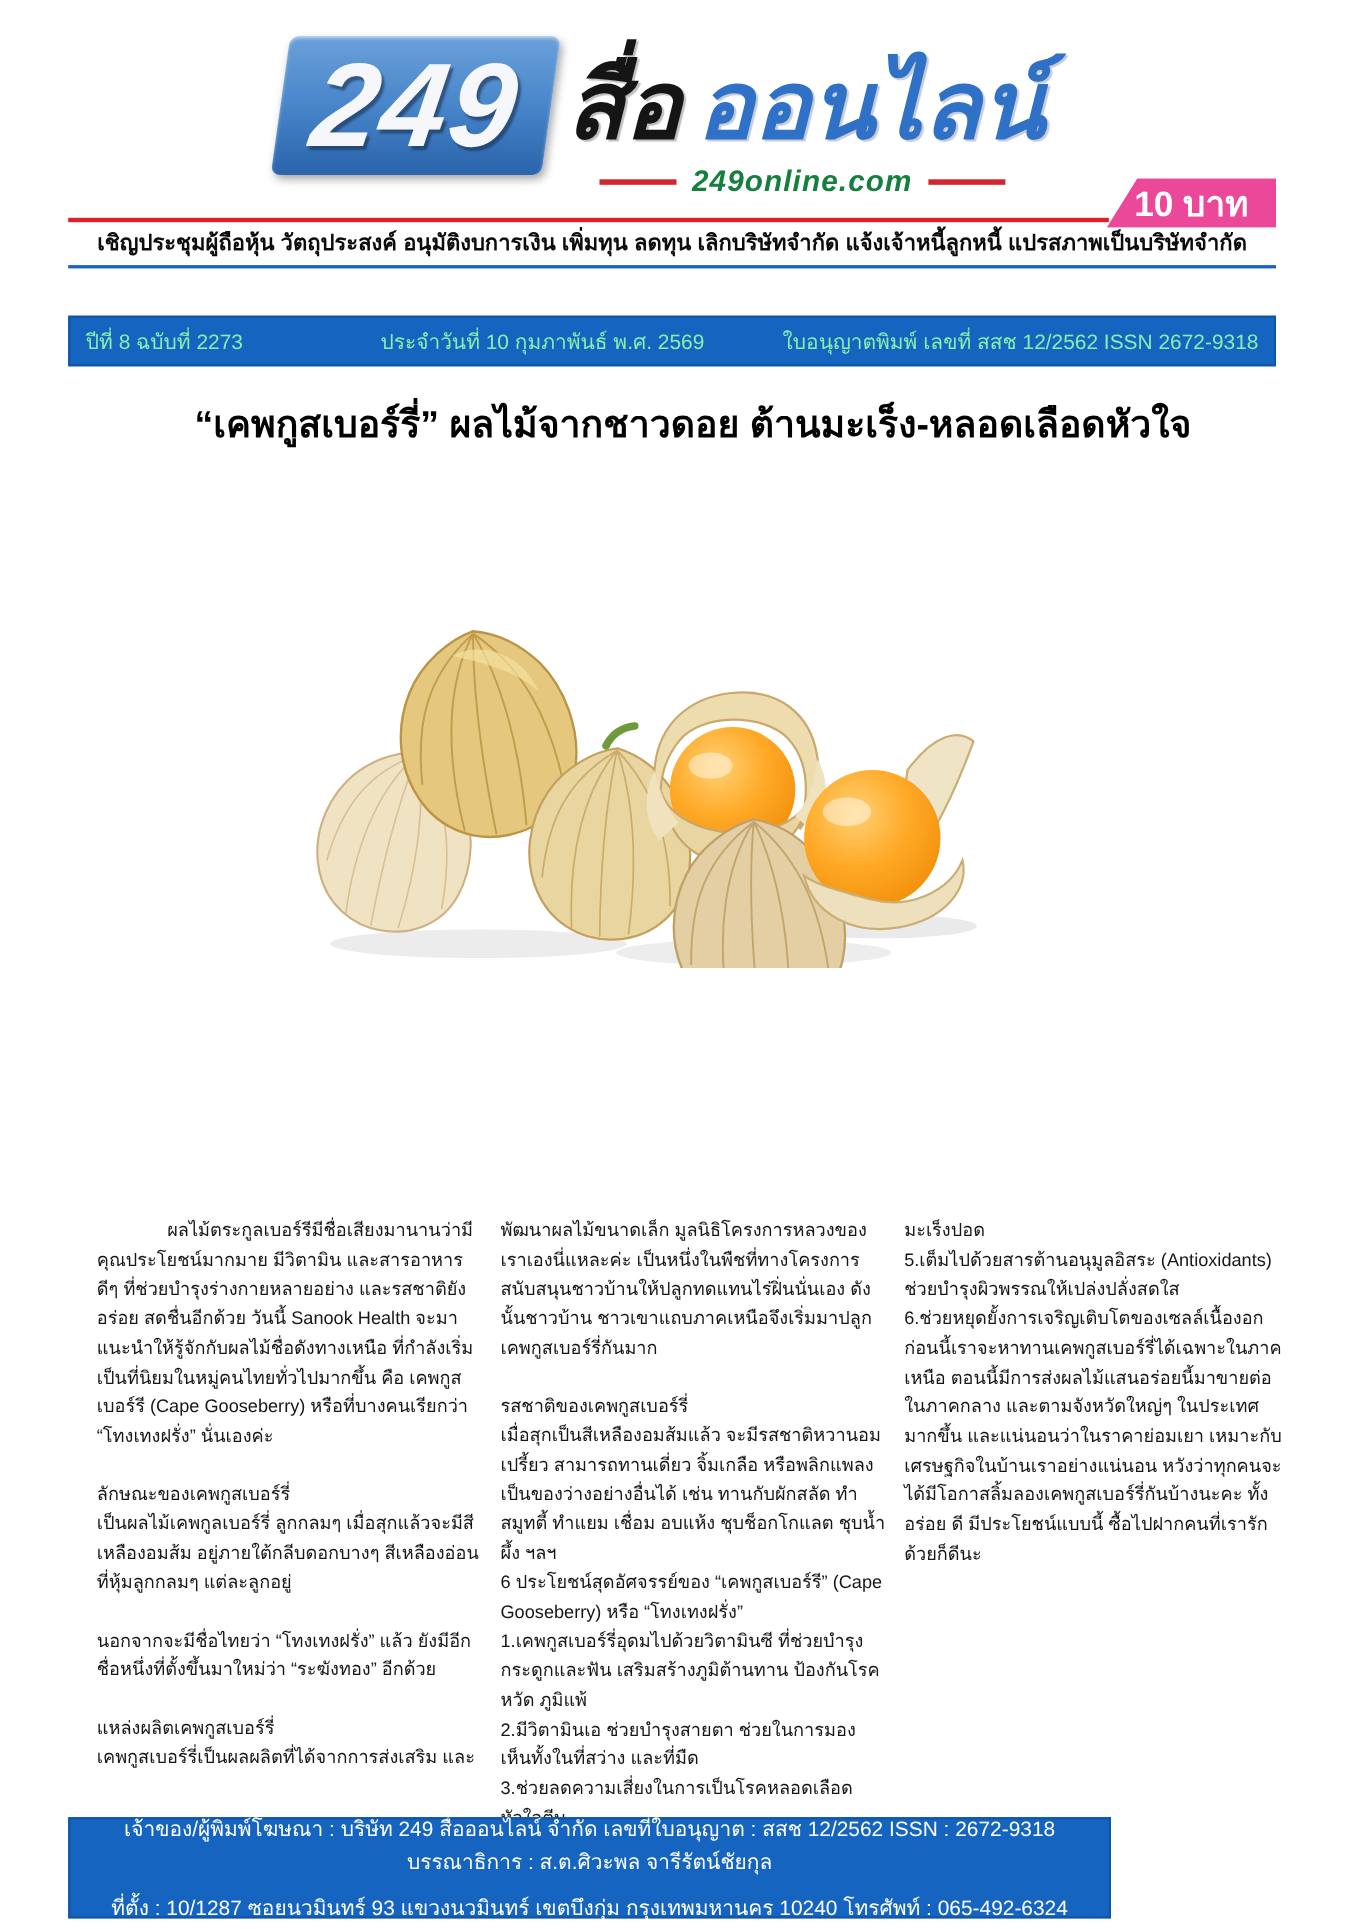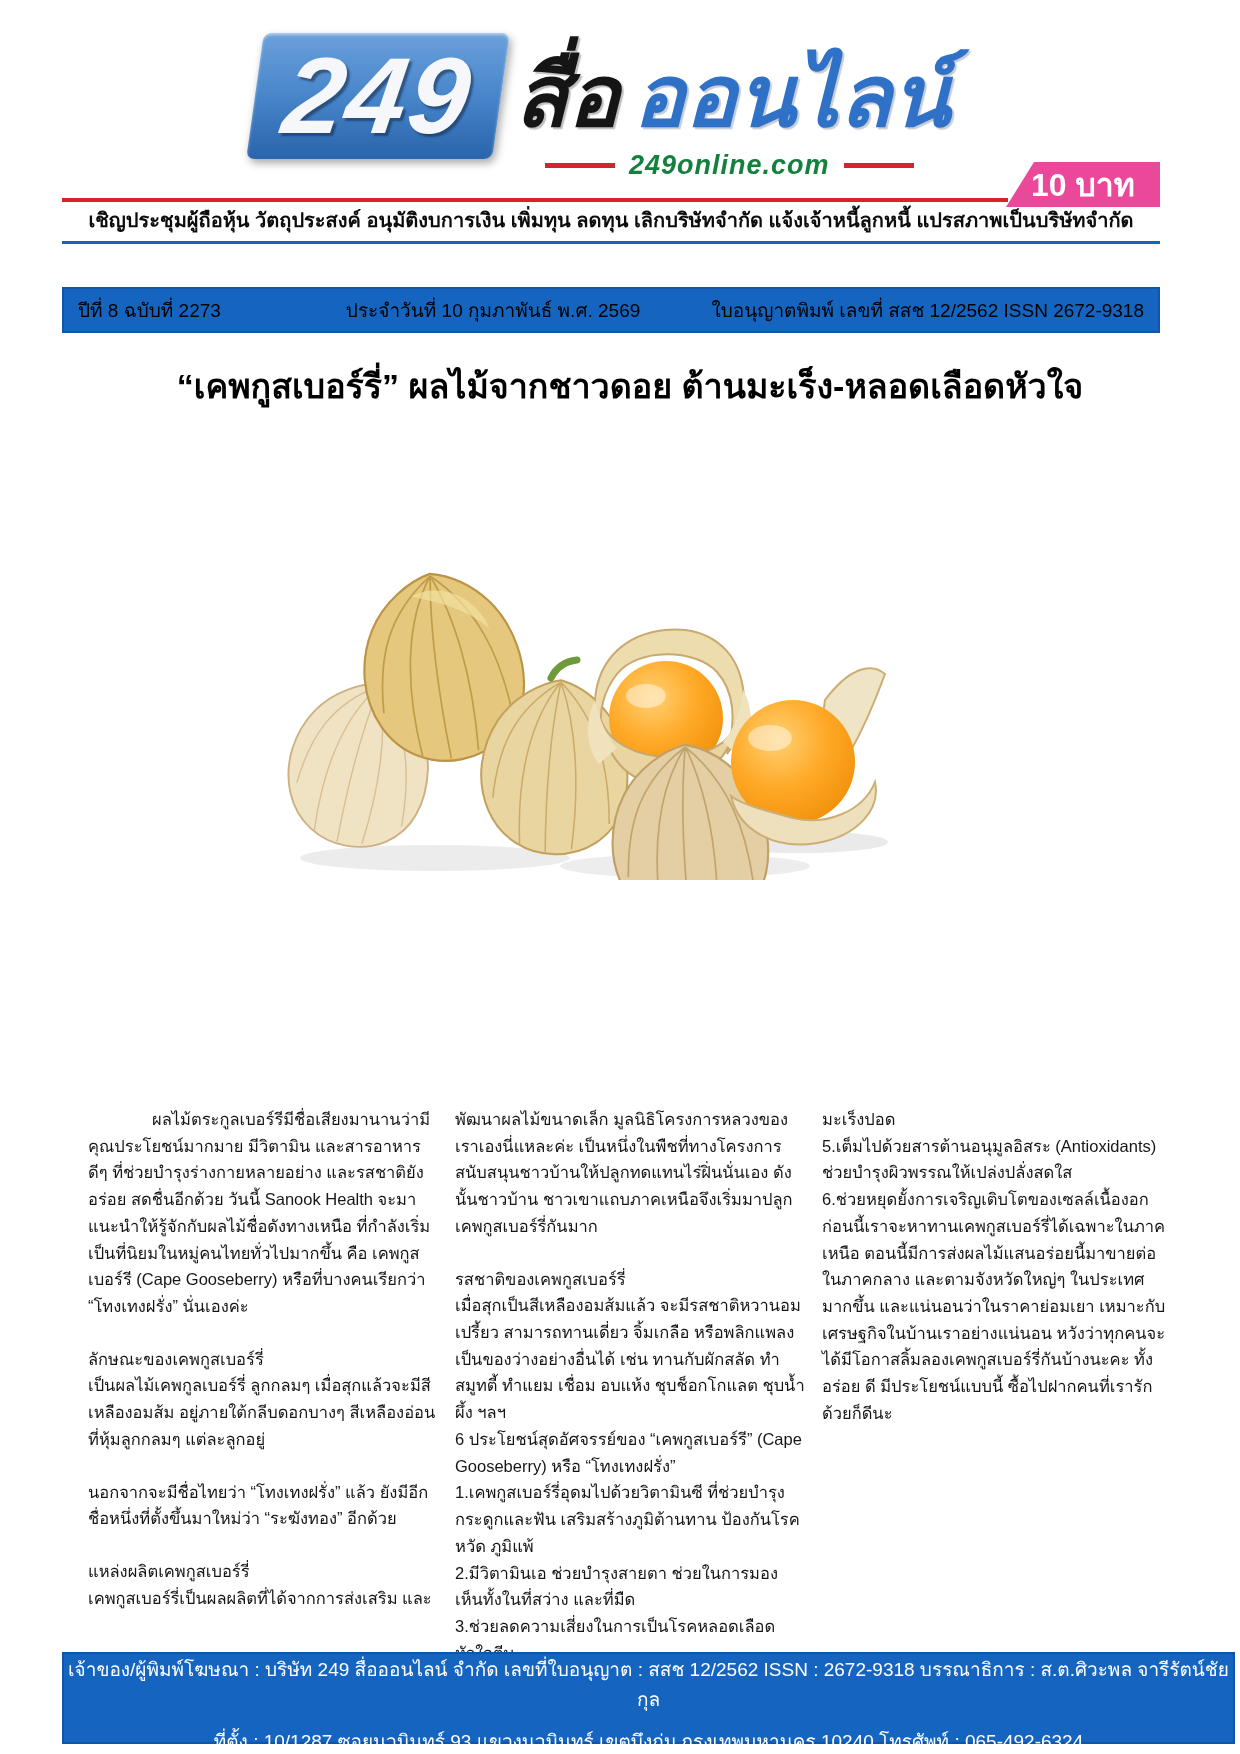--- a/index.html
+++ b/index.html
@@ -26,44 +26,44 @@
         clip-path:polygon(28px 0,100% 0,100% 100%,0 100%);
         display:flex;align-items:center;justify-content:center;
         color:#fff;font-size:32px;font-weight:bold;}
   .red-line{position:absolute;top:198px;left:62px;width:946px;height:4px;background:#dd2028;}
   .announce{position:absolute;top:204px;left:62px;width:1098px;text-align:center;
         font-size:20px;font-weight:bold;color:#0c0c0c;}
   .blue-line{position:absolute;top:241px;left:62px;width:1098px;height:3px;background:#1565c0;}
 
   
   .issue-bar{position:absolute;top:287px;left:62px;width:1098px;height:46px;background:#1565c0;
-        border:2px solid #0f56a8;box-sizing:border-box;color:#000000;font-size:19px;
+        border:2px solid #0f56a8;box-sizing:border-box;color:#86efac;font-size:19px;
         display:flex;align-items:center;white-space:nowrap;}
   .issue-edition{margin-left:14px;}
   .issue-date{margin-left:125px;}
   .issue-license{margin-left:auto;margin-right:14px;}
 
   
   .headline{position:absolute;top:360px;left:80px;width:1100px;text-align:center;
         font-size:34px;font-weight:800;line-height:52px;color:#000;}
 
   
   .photo{position:absolute;top:550px;left:265px;width:630px;height:330px;}
 
   
   .article{position:absolute;top:1106px;left:88px;width:1084px;display:flex;gap:17px;color:#161616;}
   .col{width:350px;font-size:16.5px;line-height:1.62;}
   .col p{margin:0;}
   .col p.gap{margin-top:26px;}
   .col p.indent{text-indent:64px;}
 
   
-  .footer{position:absolute;top:1652px;left:62px;width:1173px;height:92px;background:#1565c0;
+  .footer{position:absolute;top:1652px;left:62px;width:948px;height:92px;background:#1565c0;
         border:2px solid #0f56a8;box-sizing:border-box;color:#fff;font-size:19px;
-        display:flex;flex-direction:column;align-items:center;justify-content:space-between;gap:12px;
+        display:flex;flex-direction:column;align-items:center;justify-content:center;gap:12px;
         text-align:center;}
 </style>
 </head>
 <body>
 
 <div class="page">
 
   <div class="logo-row">
     <div class="logo-num-box">
       <span class="logo-num">249</span>

